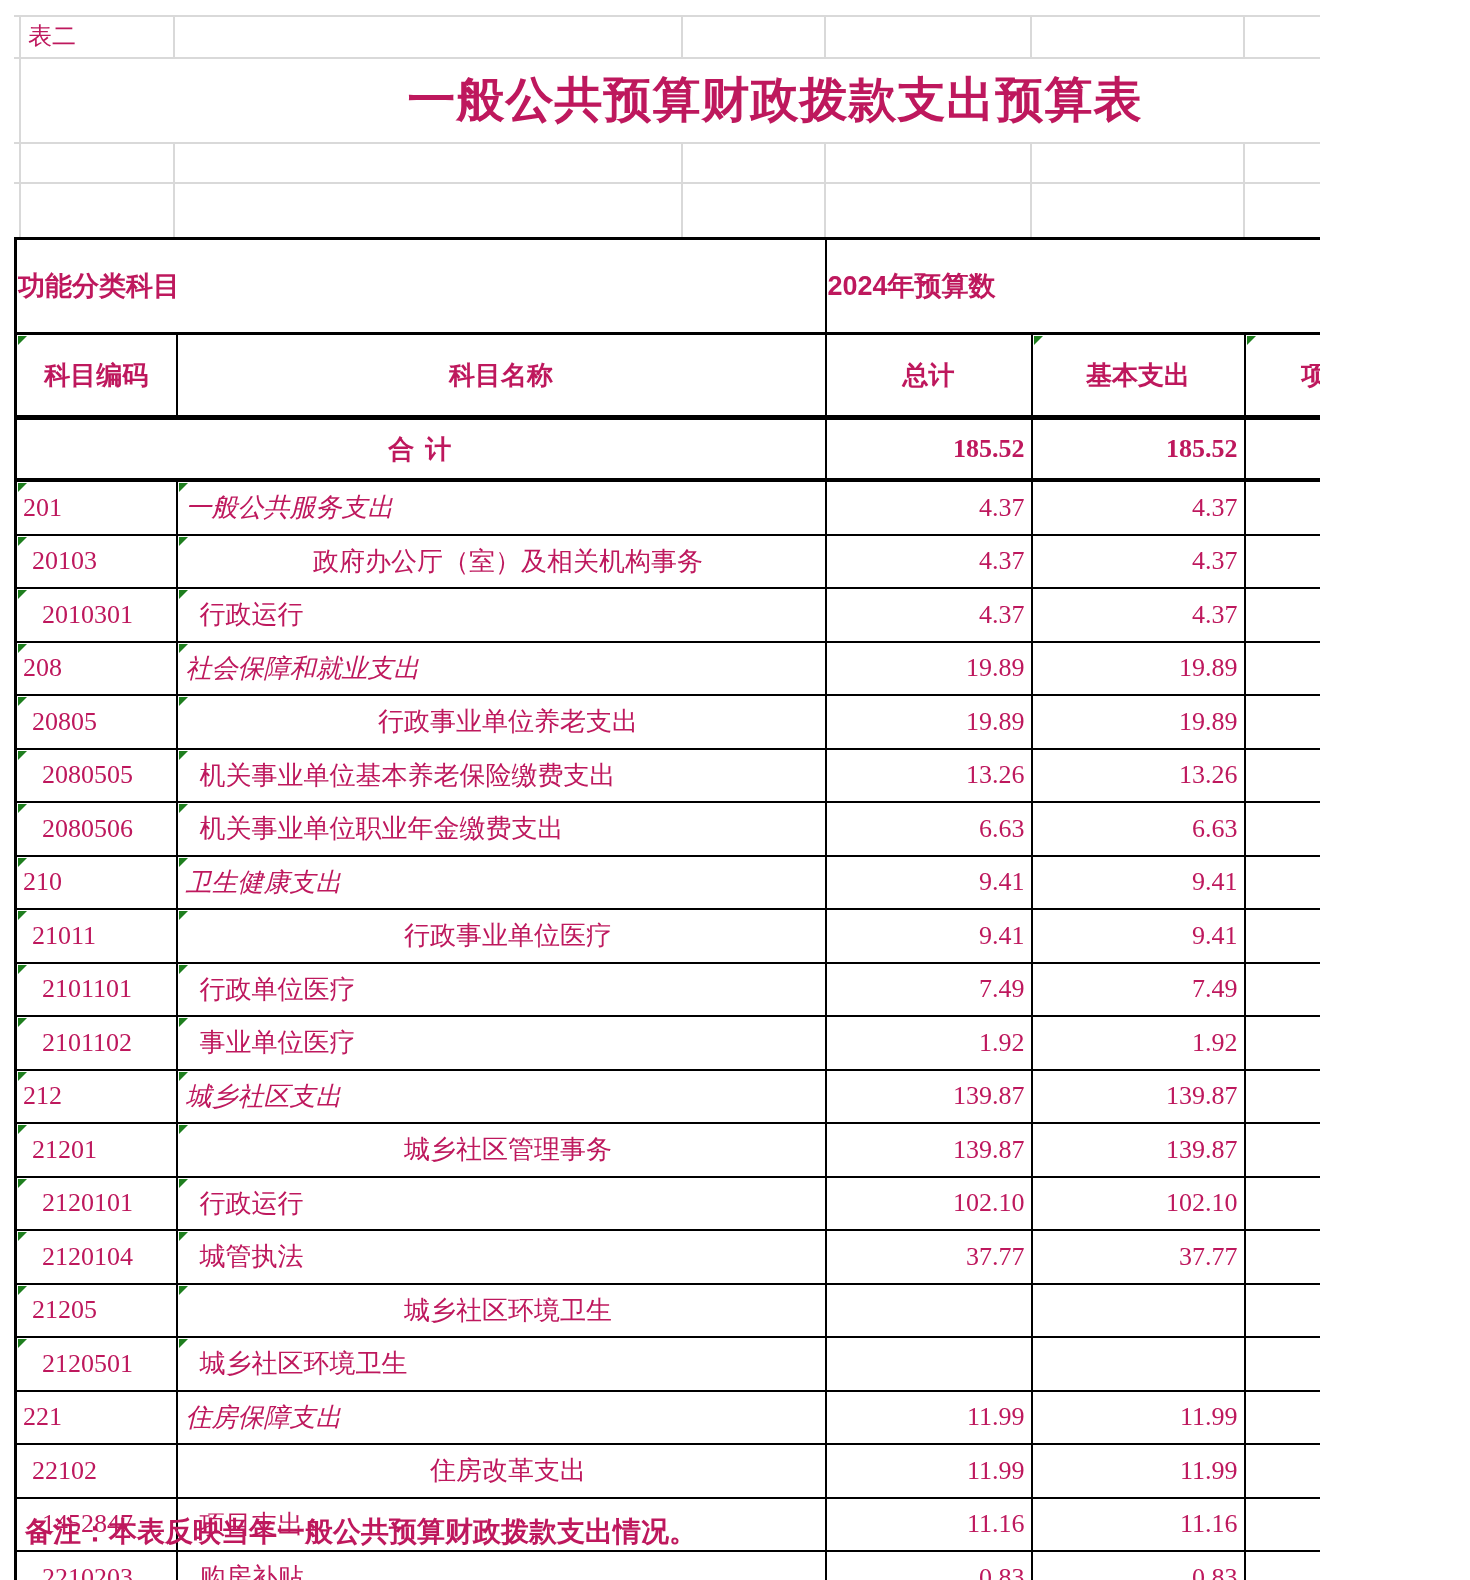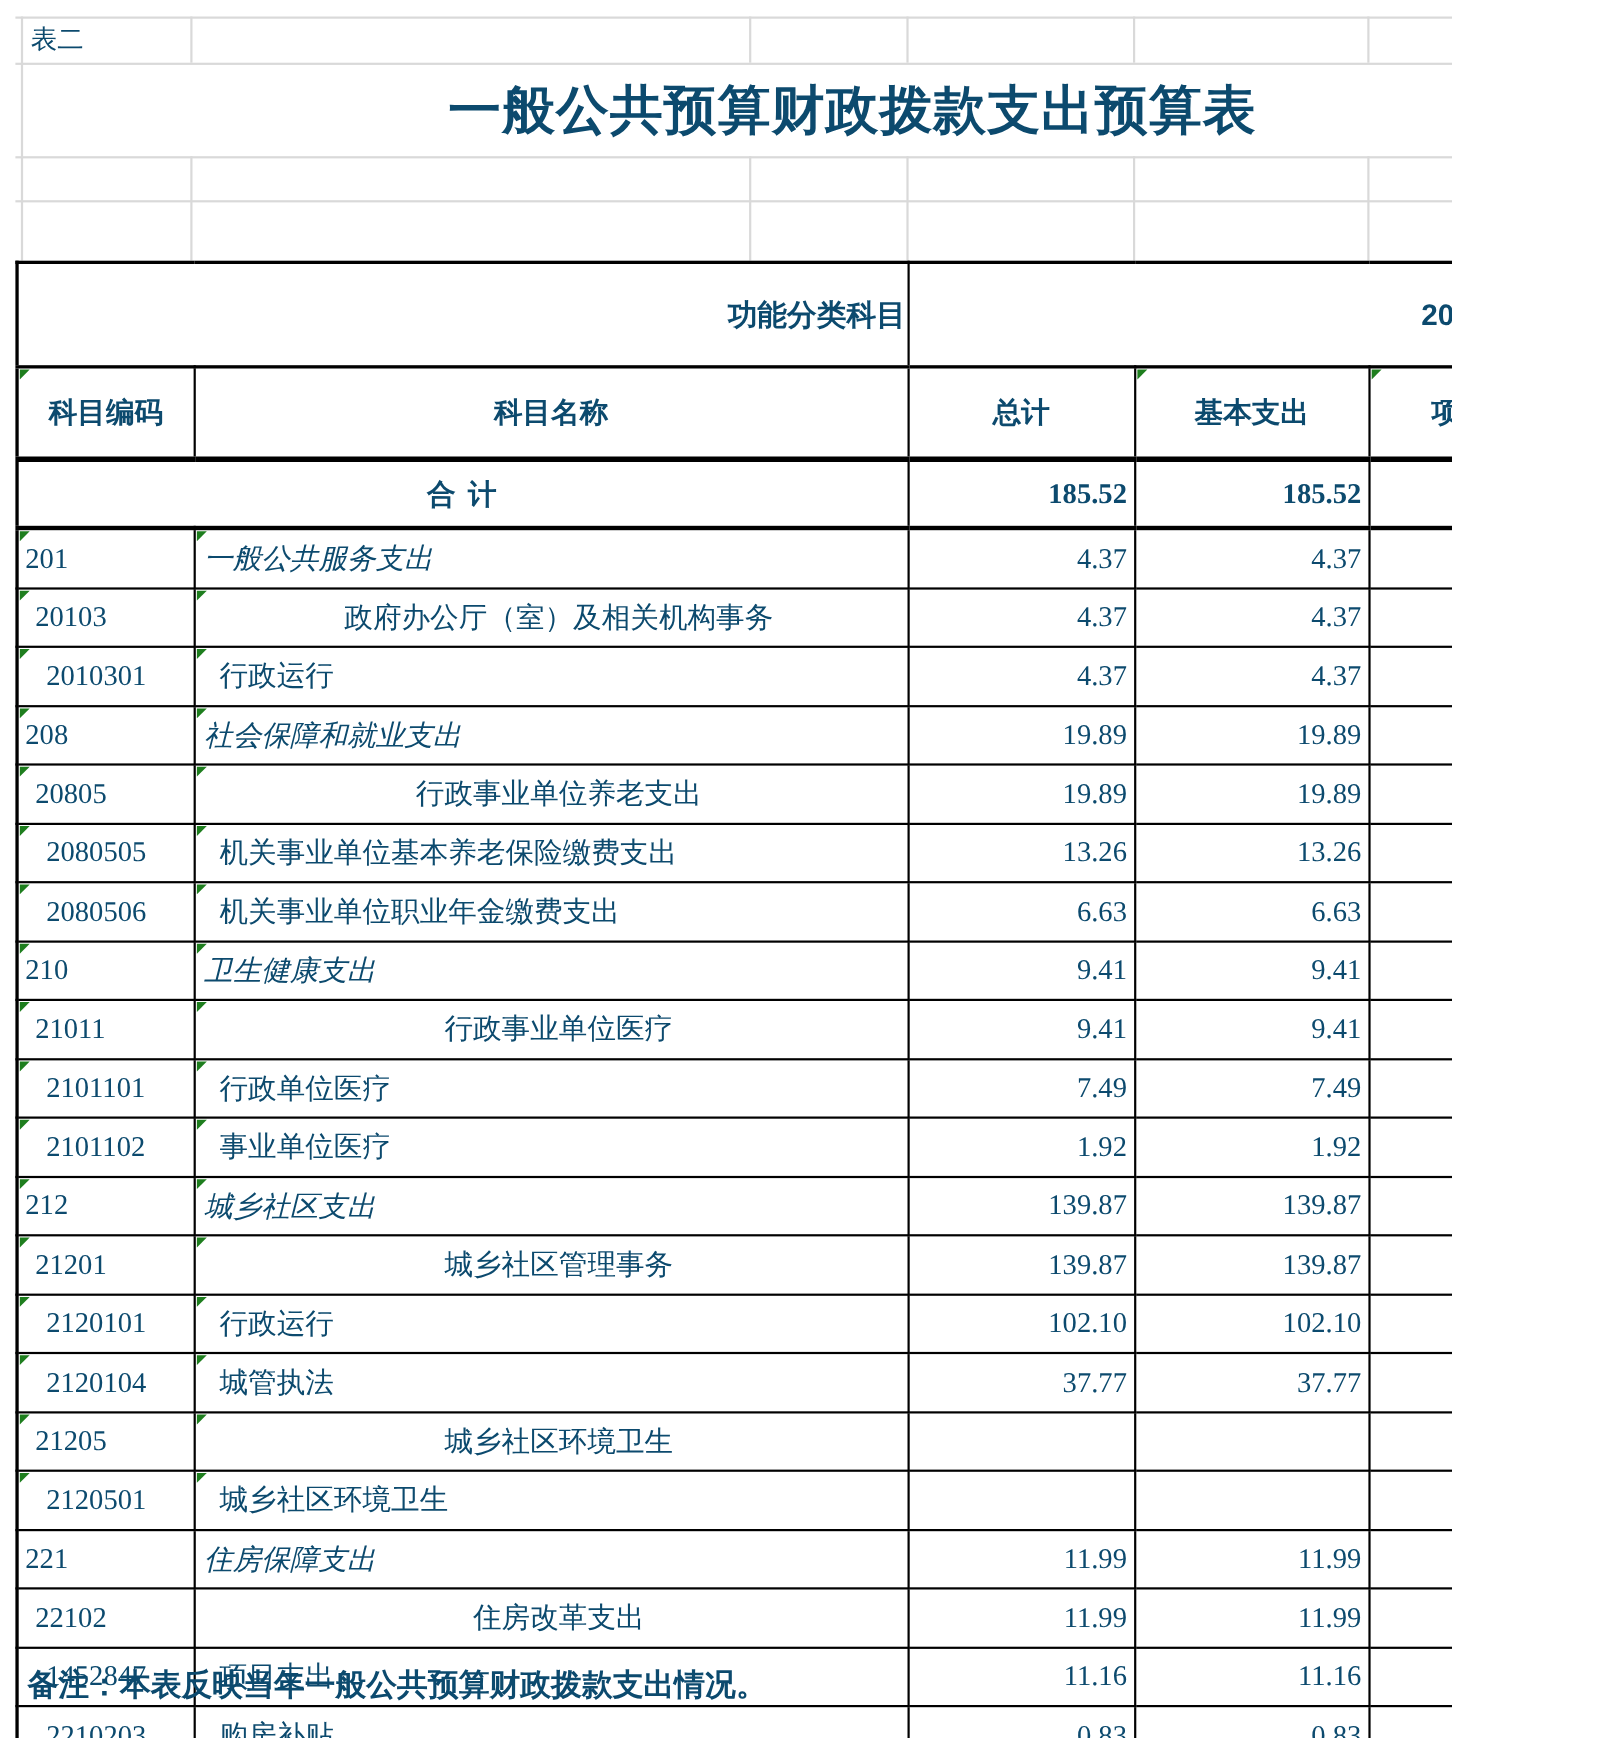--- a/index.html
+++ b/index.html
@@ -1,16 +1,16 @@
 <!DOCTYPE html>
 <html style="--green: #1e7e1e; --grid: #d9d9d9; --line: #000000;"><head>
 <meta charset="utf-8">
 <style>
   html,body{margin:0;padding:0;background:#fff;}
-  .canvas{position:relative;width:1320px;height:1580px;background:#fff;color:#0c4a6e;
+  .canvas{position:relative;width:1320px;height:1580px;background:#fff;color:#be185d;
           font-family:"Liberation Serif",serif;overflow:hidden;}
 
   
   .gl{position:absolute;background:var(--grid,#d9d9d9);}
   .gl.h{height:1.5px;}
   .gl.v{width:1.5px;}
 
   
   .sheet-tag{position:absolute;left:19px;top:15px;width:154px;height:42px;
              display:flex;align-items:center;padding-left:9px;font-size:24px;}
@@ -21,21 +21,21 @@
             display:flex;align-items:center;justify-content:flex-end;
             padding-right:6px;font-size:24px;text-decoration:underline;}
 
   
   table.budget{position:absolute;left:14px;top:237px;width:1447px;
                border-collapse:collapse;table-layout:fixed;background:#fff;
                border:3px solid var(--line,#000);}
   table.budget th,table.budget td{border:2px solid var(--line,#000);overflow:hidden;
                white-space:nowrap;vertical-align:middle;}
   tr.group-row th{height:90px;font:bold 27px "Liberation Sans",sans-serif;
-               text-align:right;border-bottom:3px solid var(--line,#000);}
+               text-align:left;border-bottom:3px solid var(--line,#000);}
   tr.colhead-row th{height:78px;font:bold 26px "Liberation Sans",sans-serif;
                text-align:center;position:relative;
                border-bottom:5px solid var(--line,#000);}
   tr.total-row td{height:56px;font-weight:bold;font-size:26px;
                border-bottom:4px solid var(--line,#000);}
   tr.total-row td.sum-label{text-align:center;font-family:"Liberation Sans",sans-serif;
                letter-spacing:2px;}
   tbody tr.data-row td{height:49.5px;font-size:26px;}
   td.code,td.name{position:relative;}
   td.num{text-align:right;padding-right:6px;}

